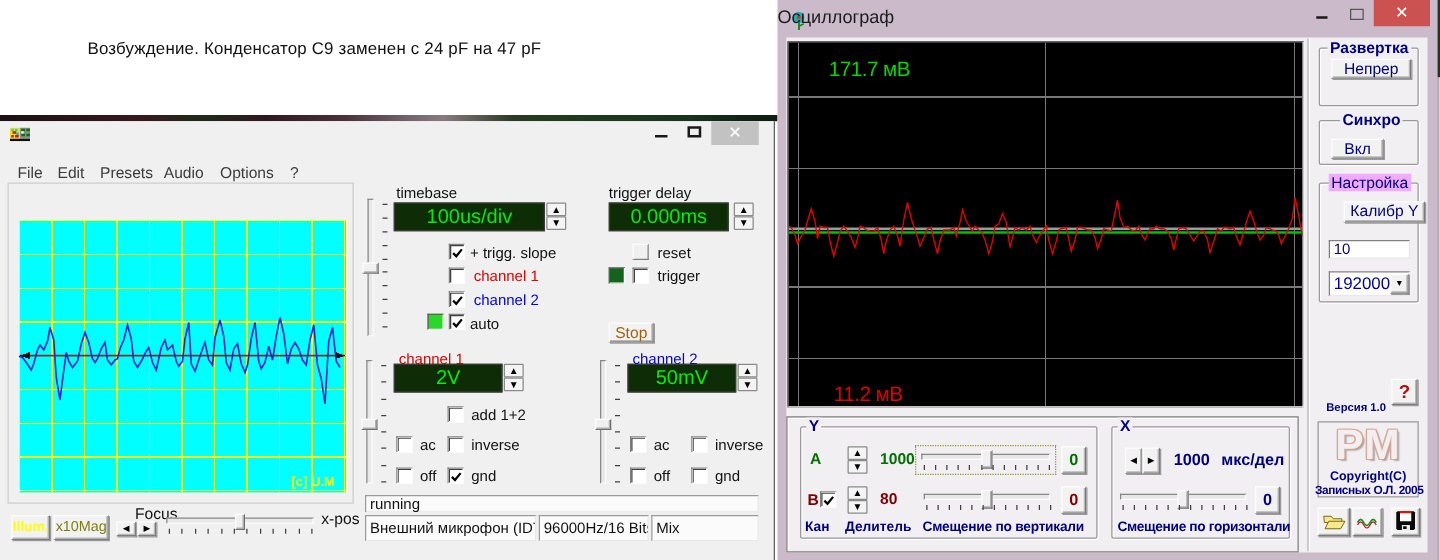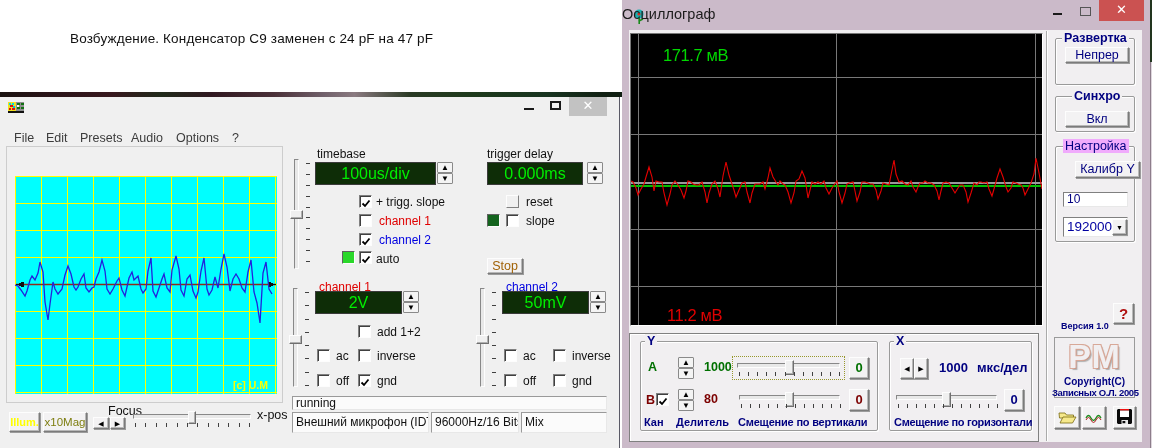--- a/index.html
+++ b/index.html
@@ -152,21 +152,21 @@
   <div class="abs" style="left:487px;top:50px;font-size:12px;color:#111;">trigger delay</div>
   <div class="abs lcd" style="left:487px;top:65px;width:96px;height:23px;font-size:16px;line-height:21px;">0.000ms</div>
   <div class="abs spin" style="left:587px;top:65px;">
     <div class="spinb">▲</div>
       <div class="spinb">▼</div>
   </div>
   <div class="abs cb" style="left:506px;top:98px;background:#f0f0f0;border-color:#fdfdfd #808080 #808080 #fdfdfd;box-shadow:none;"></div>
   <div class="abs" style="left:526px;top:98px;font-size:12px;color:#111;">reset</div>
   <div class="abs" style="left:487px;top:117px;width:13px;height:13px;background:#14641e;border:1px solid;border-color:#606060 #fdfdfd #fdfdfd #606060;"></div>
   <div class="abs cb" style="left:506px;top:117px;"></div>
-  <div class="abs" style="left:526px;top:117px;font-size:12px;color:#111;">slope</div>
+  <div class="abs" style="left:526px;top:117px;font-size:12px;color:#111;">trigger</div>
   <div class="abs btn" style="left:487px;top:161px;width:36px;height:16px;font-size:12.5px;color:#a16207;text-align:center;line-height:14px;">Stop</div>
 
   <div class="abs" style="left:319px;top:183px;font-size:12px;color:#e00000;">channel 1</div>
   <div class="abs lcd" style="left:315px;top:194px;width:87px;height:23px;font-size:16px;line-height:21px;">2V</div>
   <div class="abs spin" style="left:403px;top:194px;">
     <div class="spinb">▲</div>
       <div class="spinb">▼</div>
   </div>
   <div class="abs" style="left:293px;top:191px;width:5px;height:99px;background:#e8e8e8;border:1px solid;border-color:#888 #fdfdfd #fdfdfd #888;"></div>
   <div class="abs thumb" style="left:289px;top:238px;width:13px;height:9px;"></div>
@@ -349,21 +349,21 @@
 
   <div class="abs" style="left:424px;top:31px;width:1px;height:410px;background:#aaa;"></div>
   <div class="abs" style="left:425px;top:31px;width:1px;height:410px;background:#fff;"></div>
 
   <div class="abs grp" style="left:433px;top:38px;width:80px;height:47px;"></div>
   <div class="abs navy" style="left:440px;top:31px;font-size:12.5px;font-weight:bold;background:#f1eff1;padding:0 2px;">Развертка</div>
   <div class="abs btn" style="left:443px;top:47px;width:64px;height:16px;color:#000080;font-size:12.5px;text-align:center;line-height:14px;">Непрер</div>
 
   <div class="abs grp" style="left:433px;top:96px;width:80px;height:36px;"></div>
   <div class="abs navy" style="left:450px;top:89px;font-size:12.5px;font-weight:bold;background:#f1eff1;padding:0 2px;">Синхро</div>
-  <div class="abs btn" style="left:443px;top:111px;width:64px;height:16px;color:#000080;font-size:12.5px;text-align:center;line-height:14px;">Вкл</div>
+  <div class="abs btn" style="left:443px;top:111px;width:42px;height:16px;color:#000080;font-size:12.5px;text-align:center;line-height:14px;">Вкл</div>
 
   <div class="abs grp" style="left:433px;top:146px;width:80px;height:96px;"></div>
   <div class="abs navy" style="left:441px;top:139px;font-size:12.5px;background:#f0abfc;padding:0 2px;">Настройка</div>
   <div class="abs btn" style="left:441px;top:161px;width:65px;height:17px;color:#000080;font-size:12.5px;text-align:center;line-height:15px;margin-left:12px;">Калибр Y</div>
   <div class="abs" style="left:441px;top:192px;width:65px;height:15px;background:#fff;border:1px solid;border-color:#808080 #e8e8e8 #e8e8e8 #808080;color:#000080;font-size:12px;line-height:13px;padding-left:3px;">10</div>
   <div class="abs" style="left:441px;top:217px;width:65px;height:20px;background:#fff;border:1px solid;border-color:#808080 #e8e8e8 #e8e8e8 #808080;color:#0000a0;font-size:13.5px;line-height:18px;padding-left:3px;">192000</div>
   <div class="abs btn" style="left:490px;top:219px;width:15px;height:16px;font-size:7px;text-align:center;line-height:15px;color:#000;">▼</div>
 
   <div class="abs btn" style="left:491px;top:303px;width:21px;height:21px;color:#b01010;font-weight:bold;font-size:15px;text-align:center;line-height:19px;">?</div>
   <div class="abs navy" style="left:439px;top:321px;font-size:9px;font-weight:bold;">Версия 1.0</div>

